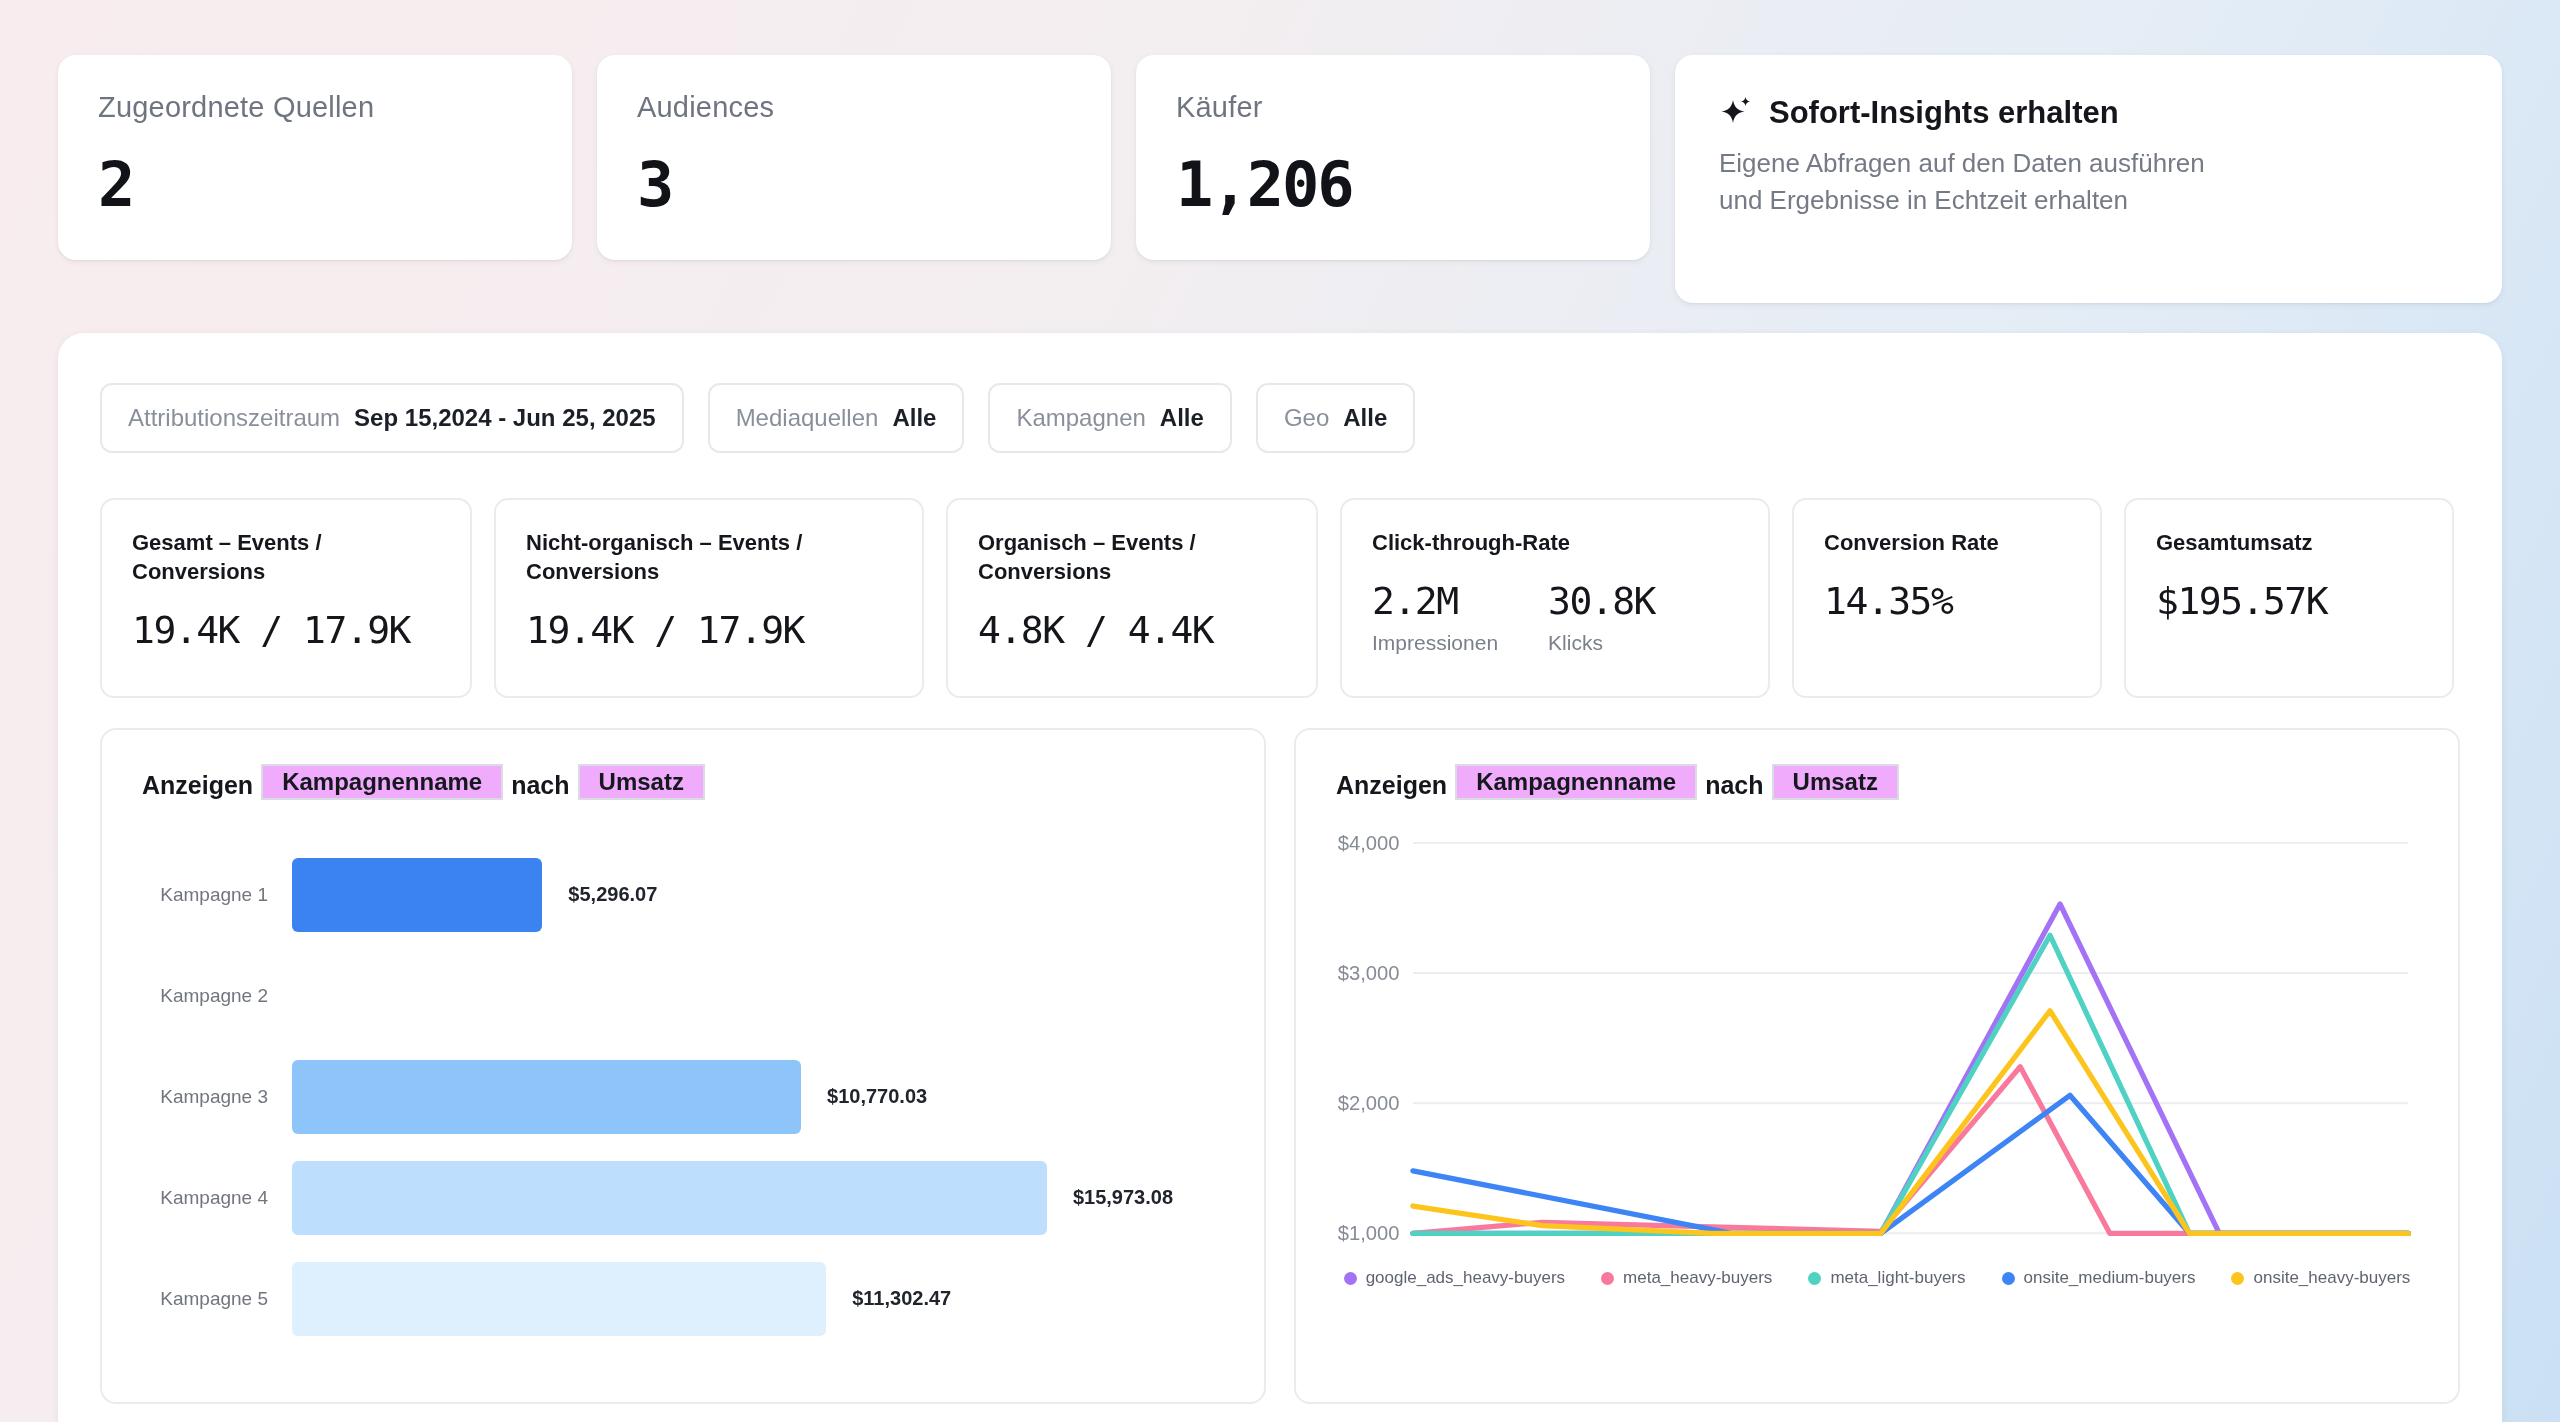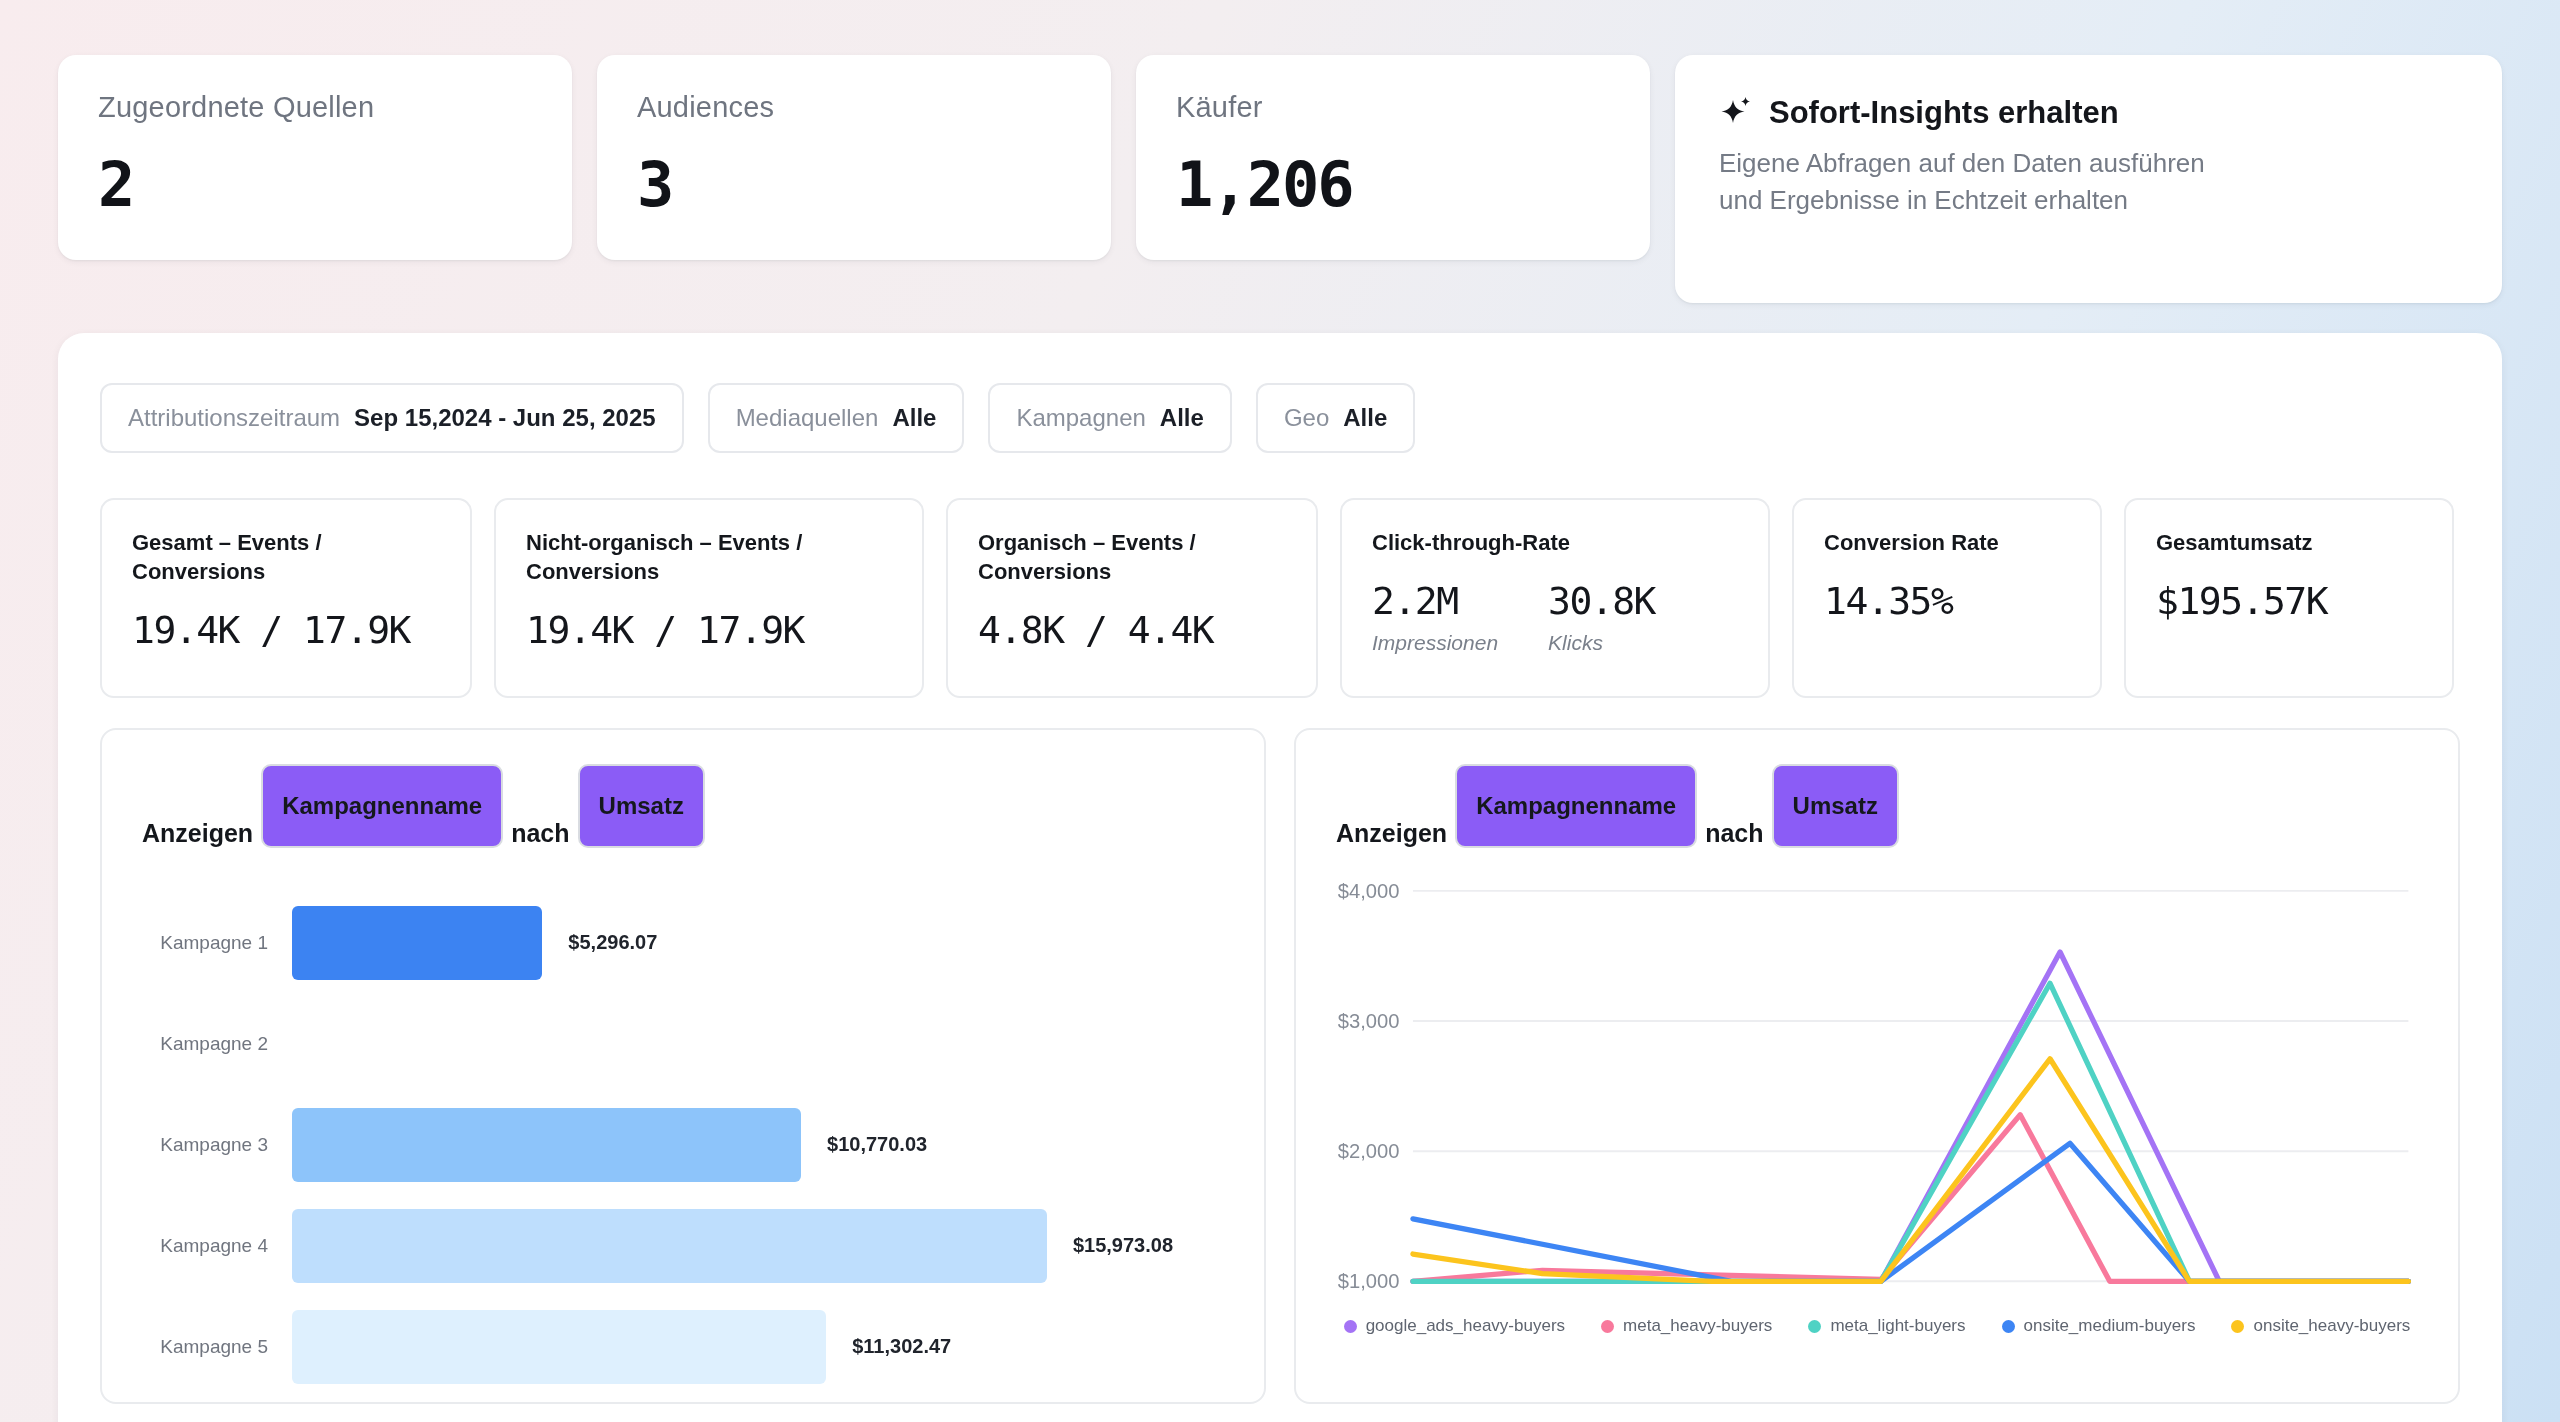--- a/index.html
+++ b/index.html
@@ -51,27 +51,27 @@
   .metric-card{ border:2px solid #e9ebee; border-radius:14px; padding:28px 30px; height:200px; background:#fff; }
   .m-w1{ width:372px; } .m-w2{ width:430px; } .m-w3{ width:372px; }
   .m-w4{ width:430px; } .m-w5{ width:310px; } .m-w6{ width:330px; }
   .metric-title{ font-size:22px; font-weight:700; color:#14171c; line-height:29px; }
   .metric-value{
     margin-top:22px; font-family:"DejaVu Sans Mono", monospace;
     font-size:38px; font-weight:500; color:#14161b; letter-spacing:-1.5px;
   }
   .ctr-cols{ display:flex; gap:50px; margin-top:22px; }
   .ctr-val{ font-family:"DejaVu Sans Mono", monospace; font-size:38px; font-weight:500; letter-spacing:-1.5px; color:#14161b; }
-  .ctr-sub{ margin-top:8px; font-size:21px; color:#7a808b;font-style:italic; }
+  .ctr-sub{ margin-top:8px; font-size:21px; color:#7a808b; }
 
   
   .charts-row{ display:flex; gap:28px; margin-top:30px; }
   .chart-card{ flex:1; height:676px; border:2px solid #e9ebee; border-radius:16px; padding:34px 40px; background:#fff; }
   .chart-header{ display:flex; align-items:flex-end; gap:8px; font-size:25px; font-weight:600; color:#14171c; }
-  .chart-pill{ border:2px solid #d9dce1; border-radius:10px; padding:26px 19px; font-size:24px; font-weight:700; color:#15181d; background:#8b5cf6; cursor:pointer; }
+  .chart-pill{ border:2px solid #d9dce1; border-radius:0; padding:2px 19px; font-size:24px; font-weight:700; color:#15181d; background:#f0abfc; cursor:pointer; }
 
   
   .bars{ margin-top:44px; }
   .bar-row{ display:flex; align-items:center; height:101px; }
   .bar-label{ width:150px; flex:none; text-align:right; padding-right:24px; font-size:19px; color:#70757f; }
   .bar-track{ flex:1; display:flex; align-items:center; }
   .bar{ height:74px; border-radius:6px; flex:none; }
   .bar-value{ margin-left:26px; font-size:20px; font-weight:700; color:#20242c; white-space:nowrap; }
 
   

